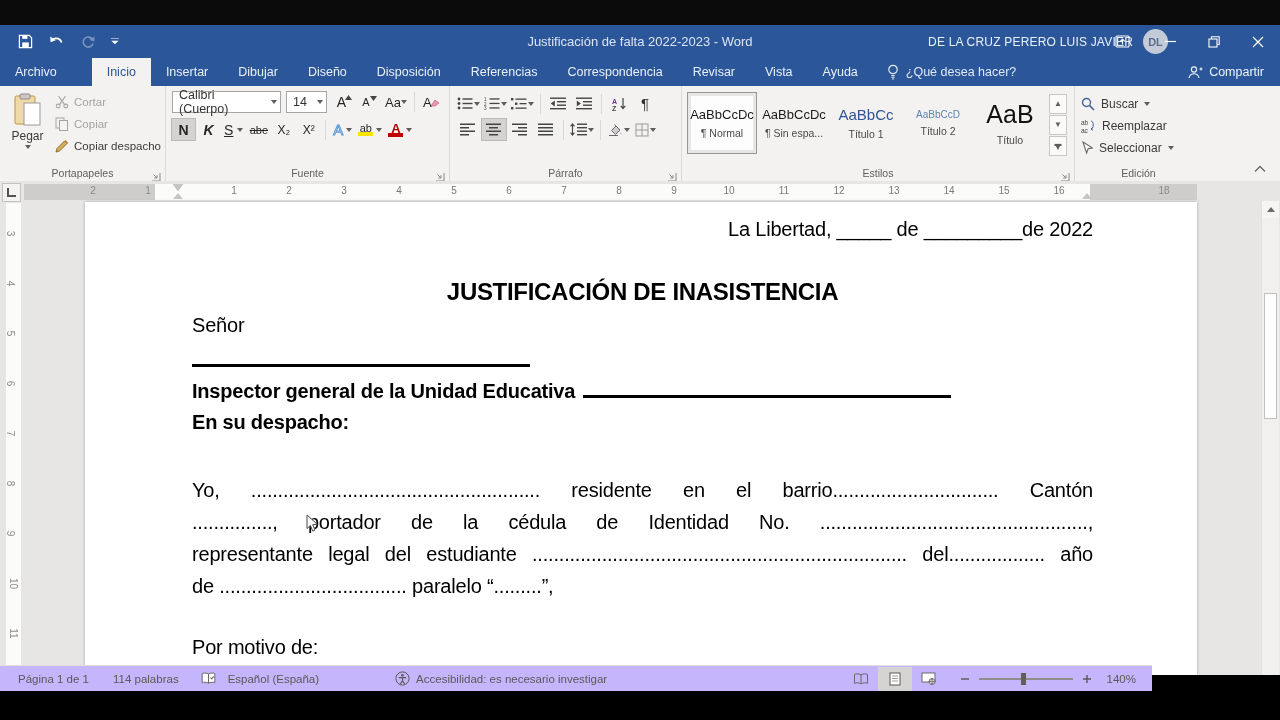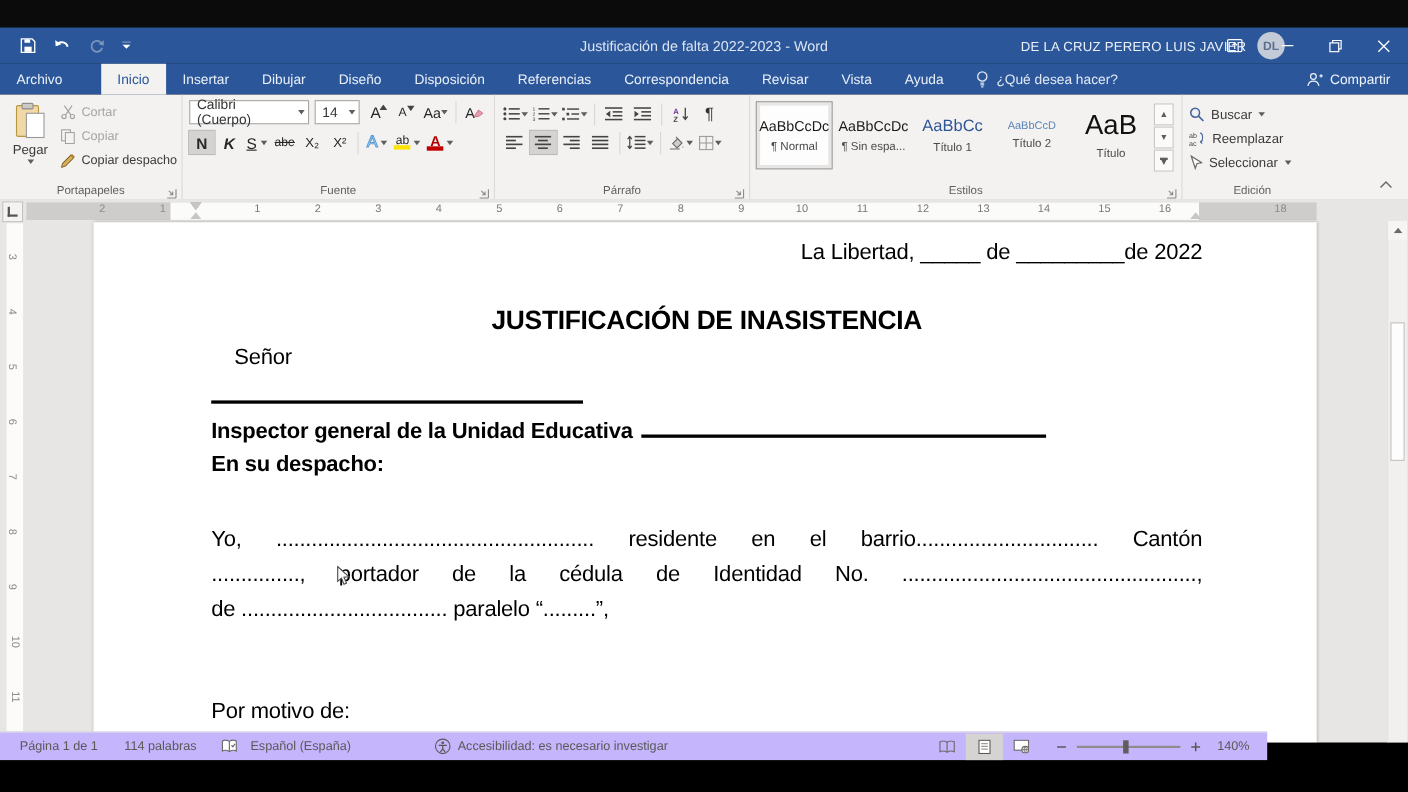--- a/index.html
+++ b/index.html
@@ -619,29 +619,30 @@
           <span class="vnum" style="top: 275px;">8</span>
           <span class="vnum" style="top: 325px;">9</span>
           <span class="vnum" style="top: 375px;">10</span>
           <span class="vnum" style="top: 425px;">11</span>
         </div>
     </div>
 
     <div class="page">
       <div class="doc-text" style="left:100px;right:104px;top:16px;text-align:right;">La Libertad, _____ de _________de 2022</div>
       <div class="doc-text" style="left:107px;right:104px;top:76px;text-align:center;font-weight:bold;font-size:24px;letter-spacing:-0.3px;">JUSTIFICACIÓN DE INASISTENCIA</div>
-      <div class="doc-text" style="left:107px;top:112px;margin-left:21px;">Señor</div>
+      <div class="doc-text" style="left:107px;top:112px;">Señor</div>
       <div style="position:absolute;left:107px;top:144px;width:338px;height:18px;border-bottom:3px solid #000;"></div>
       <div class="doc-text" style="left:107px;top:177px;font-weight:bold;">
         <span>Inspector general de la Unidad Educativa</span><span style="display:inline-block;width:368px;border-bottom:3px solid #000;height:16px;margin-left:8px;"></span>
       </div>
       <div class="doc-text" style="left:107px;top:209px;font-weight:bold;">En su despacho:</div>
       <div class="doc-text" style="left:107px;width:901px;top:272px;line-height:32px;">
         <div class="jline">Yo, ...................................................... residente en el barrio............................... Cantón</div>
         <div class="jline">..............., portador de la cédula de Identidad No. ..................................................,</div>
+        <div class="jline">representante legal del estudiante ...................................................................... del.................. año</div>
         <div>de ................................... paralelo “.........”,</div>
       </div>
       <div class="doc-text" style="left:107px;top:434px;">Por motivo de:</div>
     </div>
 
     <div class="scroll">
       <div class="up">
         <svg width="8" height="5" viewBox="0 0 8 5">
             <path d="M0 5l4-5 4 5z" fill="#6b6967"></path>
           </svg>

